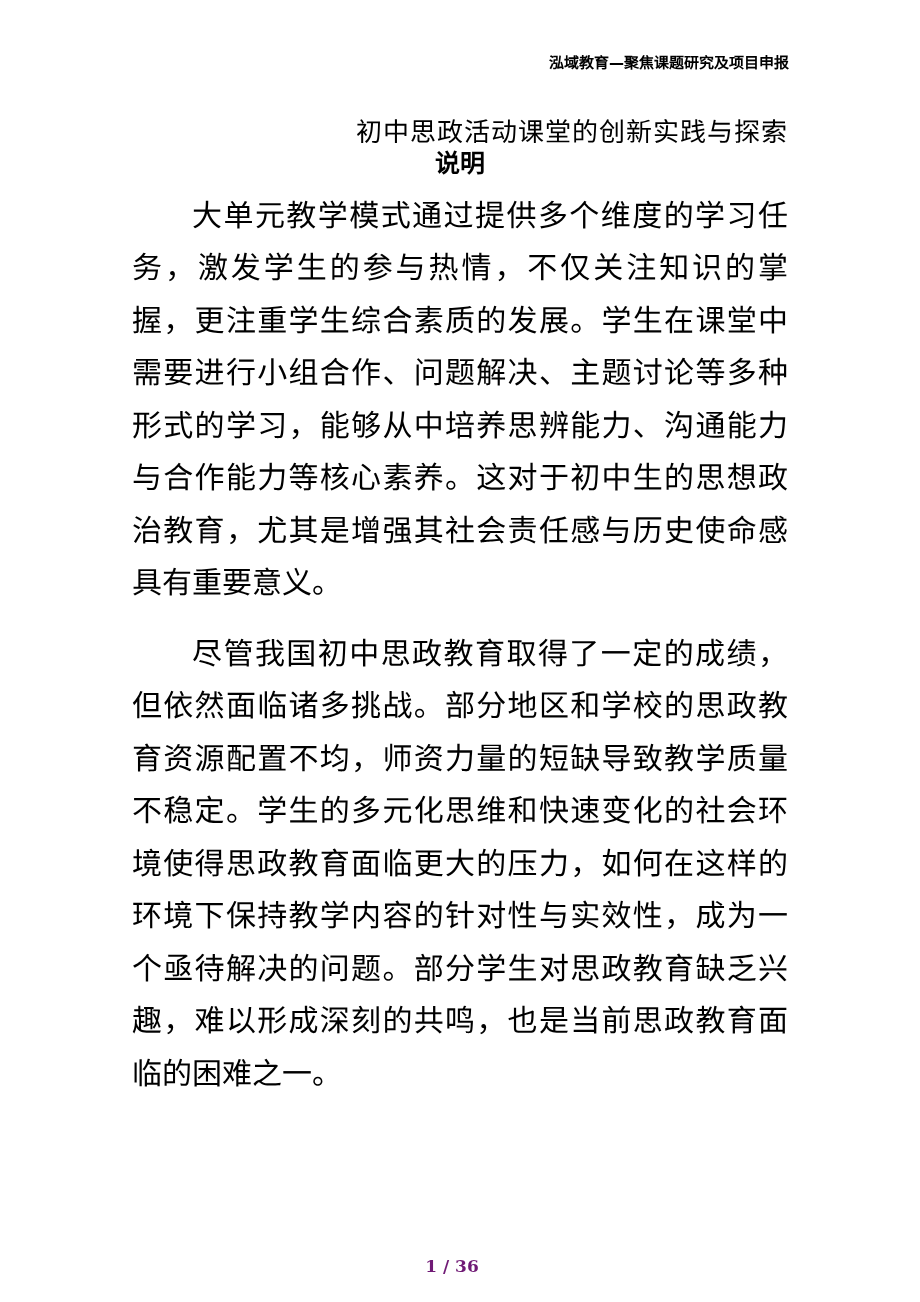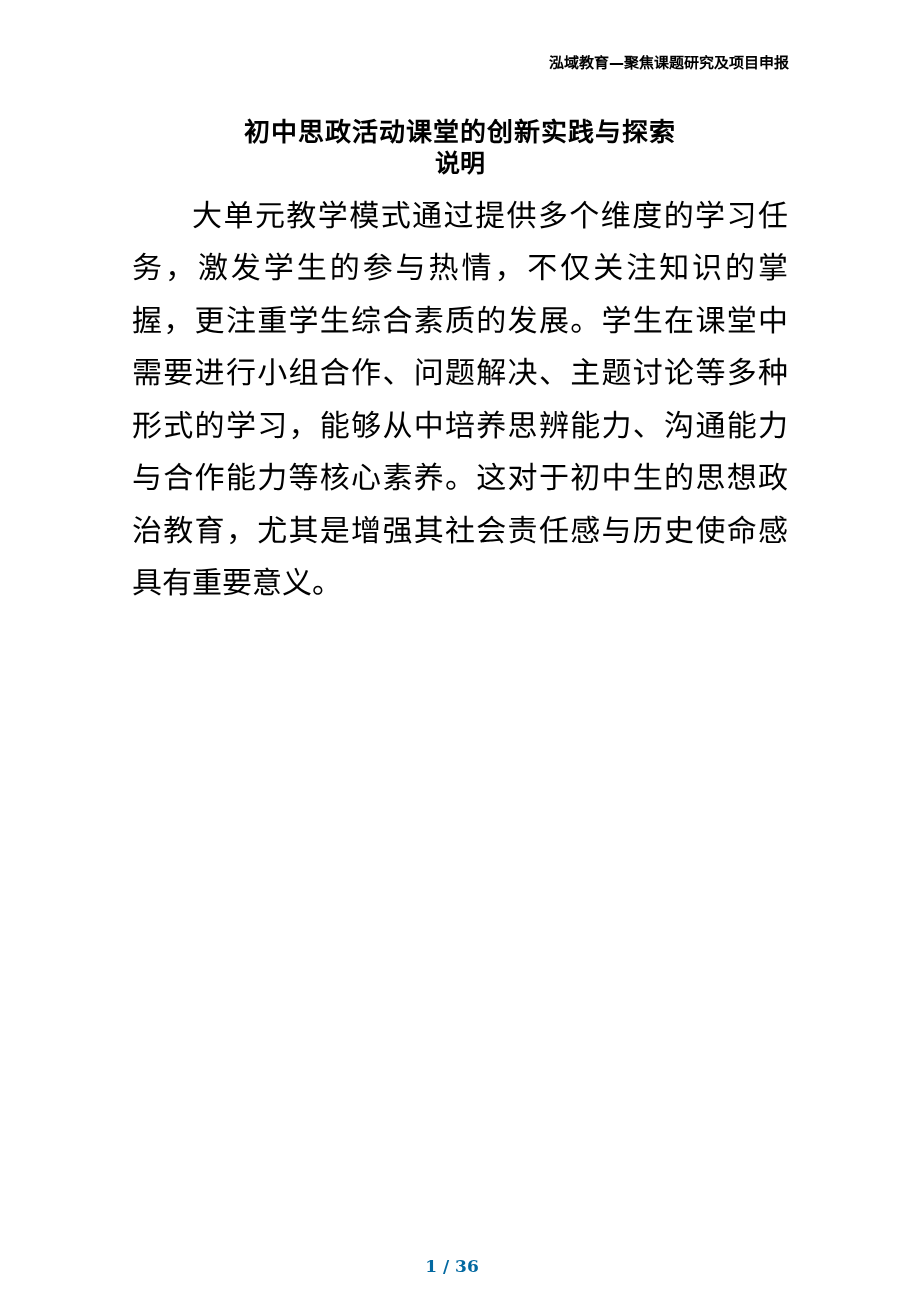--- a/index.html
+++ b/index.html
@@ -24,23 +24,23 @@
     line-height: 1.2;
     color: #000000;
   }
   .doc-body {
     position: absolute;
     top: 116px;
     left: 76px;
     right: 76px;
   }
   .doc-title {
-    text-align: center;
+    text-align: right;
     font-family: "DejaVu Sans", "Liberation Sans", sans-serif;
-    font-weight: bold;
+    font-weight: normal;
     font-size: 26px;
     line-height: 1.25;
     letter-spacing: 1px;
   }
   .doc-subtitle {
     text-align: center;
     font-family: "DejaVu Sans", "Liberation Sans", sans-serif;
     font-weight: bold;
     font-size: 25px;
     line-height: 1.2;
@@ -59,37 +59,38 @@
   }
   .doc-footer {
     position: absolute;
     bottom: 26px;
     left: 0;
     right: 16px;
     text-align: center;
     font-family: "DejaVu Serif", "Liberation Serif", serif;
     font-weight: bold;
     font-size: 17px;
-    color: #0369a1;
+    color: #701a75;
   }
 </style>
 </head>
 <body>
 
 <div class="page">
 
   <div class="doc-header">泓域教育—聚焦课题研究及项目申报</div>
 
   <div class="doc-body">
 
     <h1 class="doc-title">初中思政活动课堂的创新实践与探索</h1>
 
     <h2 class="doc-subtitle">说明</h2>
 
     <div class="doc-paragraphs">
       <p>大单元教学模式通过提供多个维度的学习任务，激发学生的参与热情，不仅关注知识的掌握，更注重学生综合素质的发展。学生在课堂中需要进行小组合作、问题解决、主题讨论等多种形式的学习，能够从中培养思辨能力、沟通能力与合作能力等核心素养。这对于初中生的思想政治教育，尤其是增强其社会责任感与历史使命感具有重要意义。</p>
+      <p>尽管我国初中思政教育取得了一定的成绩，但依然面临诸多挑战。部分地区和学校的思政教育资源配置不均，师资力量的短缺导致教学质量不稳定。学生的多元化思维和快速变化的社会环境使得思政教育面临更大的压力，如何在这样的环境下保持教学内容的针对性与实效性，成为一个亟待解决的问题。部分学生对思政教育缺乏兴趣，难以形成深刻的共鸣，也是当前思政教育面临的困难之一。</p>
     </div>
 
   </div>
 
   <div class="doc-footer">1 / 36</div>
 
 </div>
 
 </body></html>

